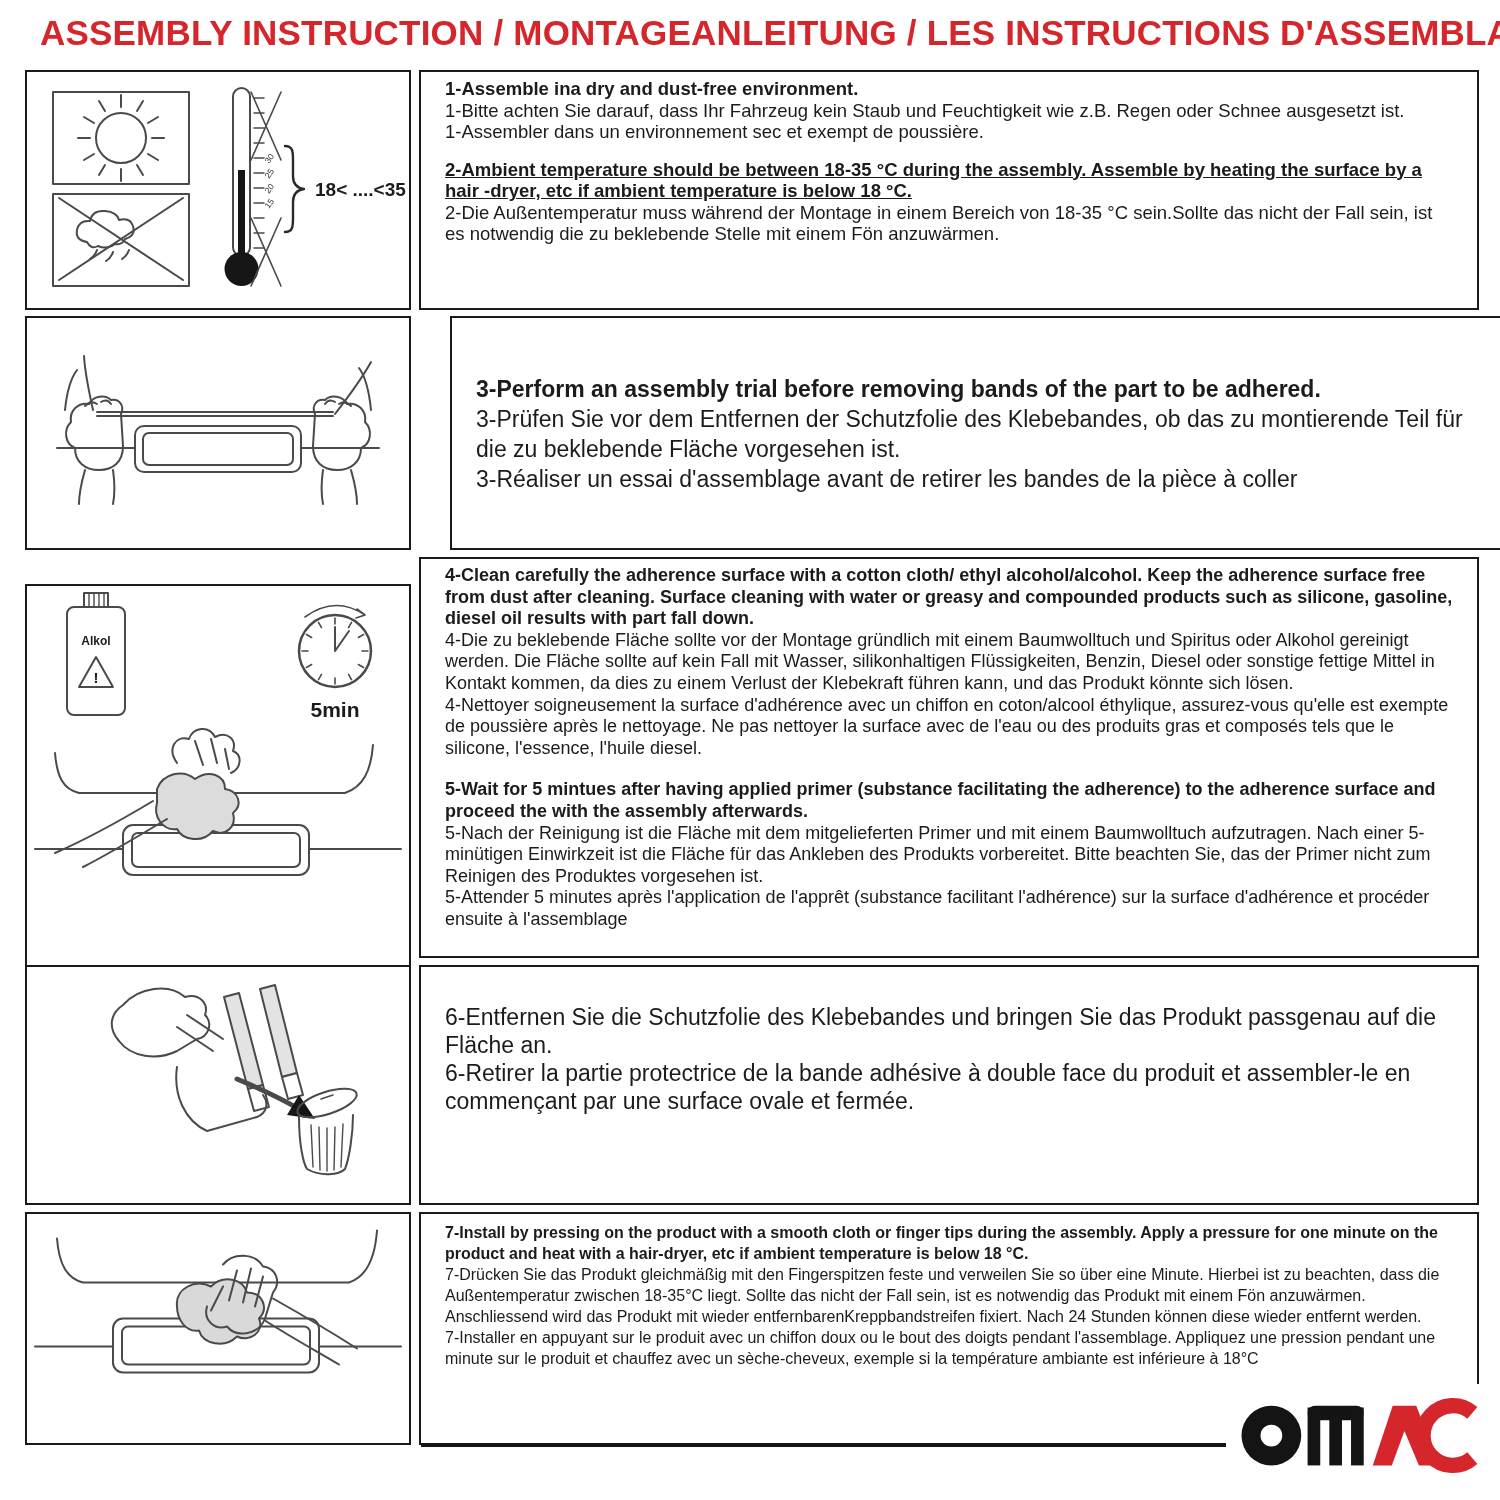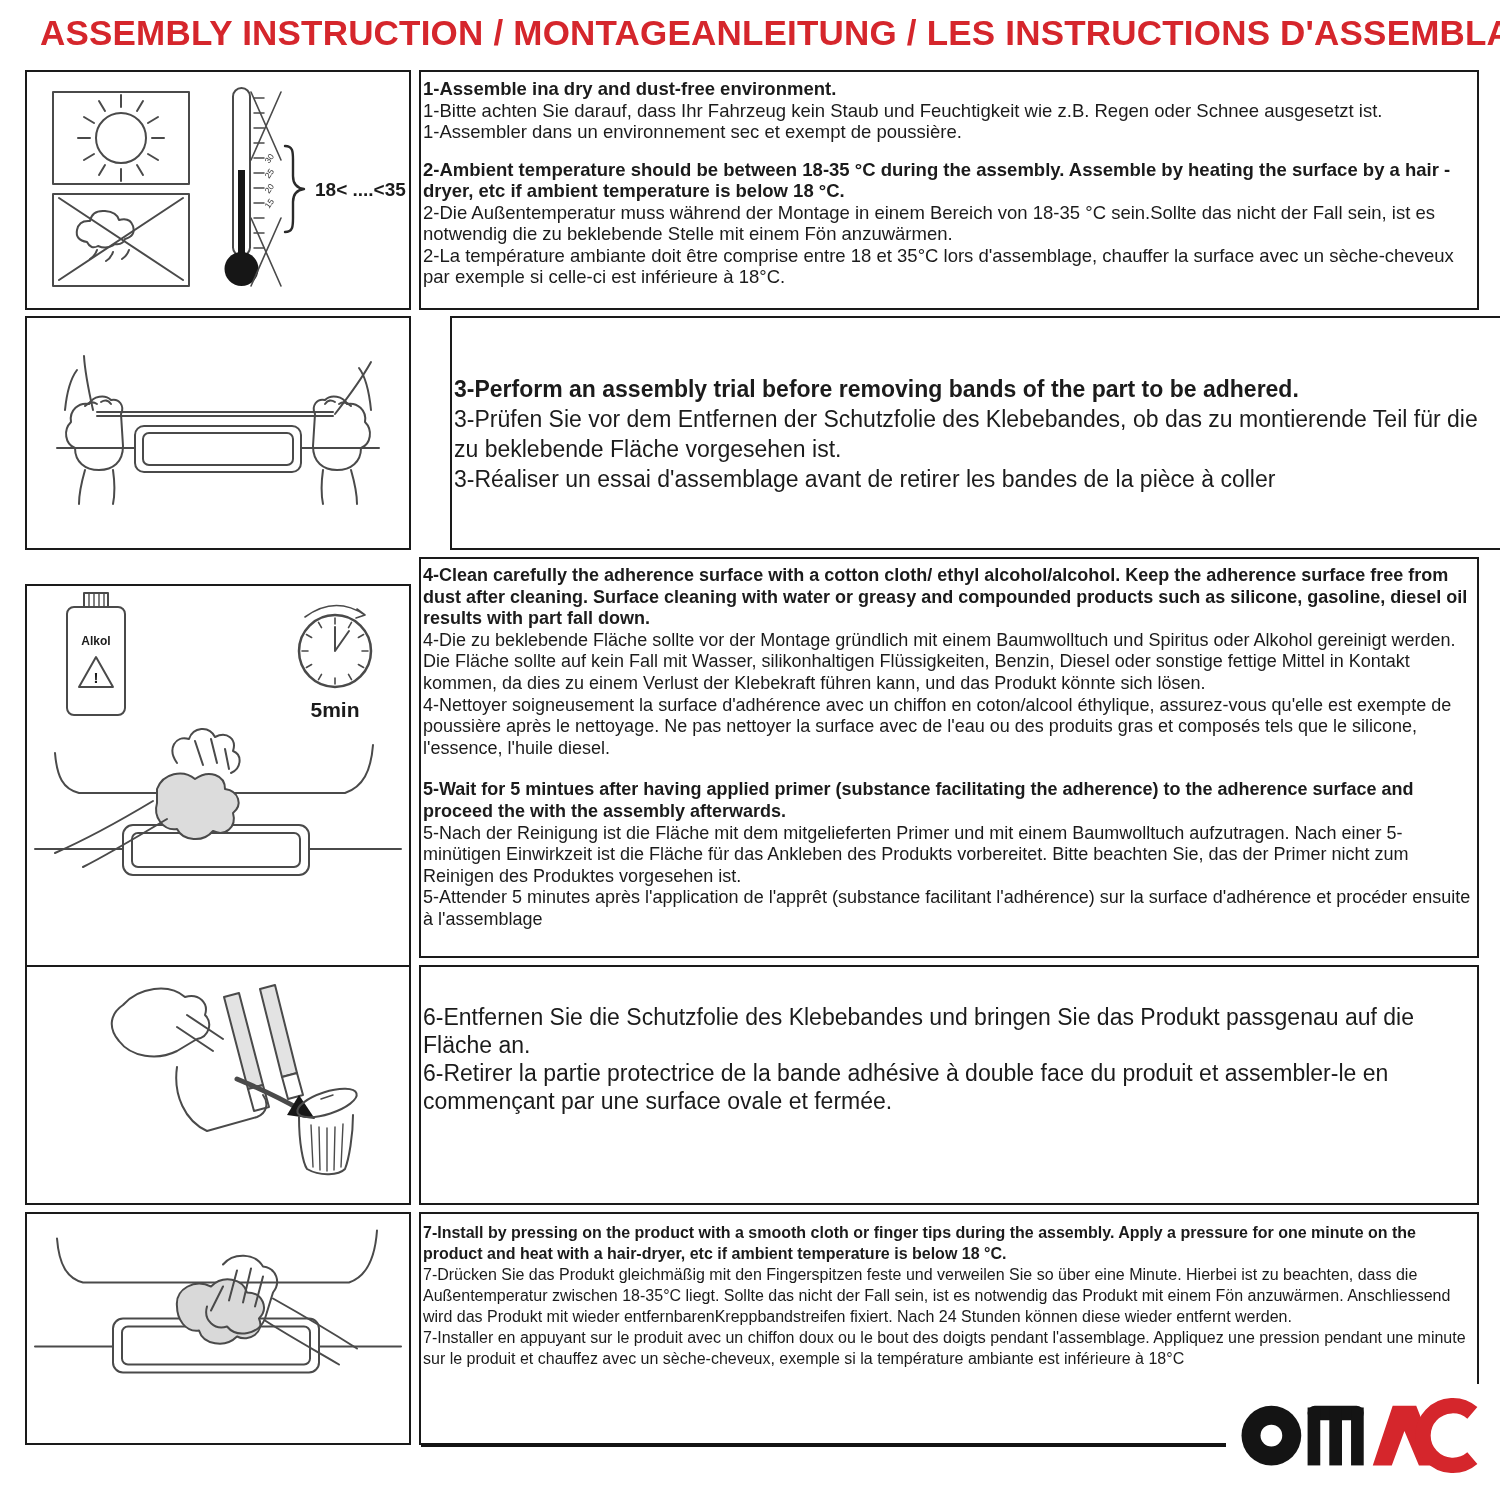--- a/index.html
+++ b/index.html
@@ -1,32 +1,32 @@
 <!DOCTYPE html>
 <html><head>
 <meta charset="utf-8">
 <style>
   html,body{margin:0;padding:0;background:#fff;}
   body{width:1500px;height:1500px;position:relative;font-family:"Liberation Sans",sans-serif;color:#1b1b1b;}
   .title{position:absolute;left:40px;top:10px;width:1440px;font-size:35px;line-height:46px;font-weight:800;color:#d5262c;letter-spacing:.2px;white-space:nowrap;}
   .panel{position:absolute;border:2px solid #1a1a1a;background:#fff;box-sizing:border-box;overflow:hidden;}
-  .tx{padding:6px 2px;}
+  .tx{padding:6px 24px;}
   .tx p{margin:0;}
   .b{font-weight:700;}
   #tx1{left:419px;top:70px;width:1060px;height:240px;font-size:18.5px;line-height:21.5px;}
   #il1{left:25px;top:70px;width:386px;height:240px;}
   #tx2{left:419px;top:316px;width:1060px;height:234px;font-size:23px;line-height:30px;padding-top:56px;margin-left:31px;}
   #il2{left:25px;top:316px;width:386px;height:234px;}
   #tx3{left:419px;top:557px;width:1060px;height:401px;font-size:18px;line-height:21.6px;}
   #il3{left:25px;top:584px;width:386px;height:401px;}
   #tx4{left:419px;top:965px;width:1060px;height:240px;font-size:23px;line-height:28px;padding-top:36px;}
   #il4{left:25px;top:965px;width:386px;height:240px;}
   #tx5{left:419px;top:1212px;width:1060px;height:233px;font-size:16px;line-height:21px;padding-top:8px;}
   #il5{left:25px;top:1212px;width:386px;height:233px;}
-  .gap1{margin-top:16px!important;}
+  .gap1{margin-top:16px!important;text-decoration:underline;}
   .gap3{margin-top:20px!important;}
   .panel svg{display:block;width:100%;height:100%;}
   .rule{position:absolute;left:421px;top:1443px;width:806px;height:4px;background:#141414;}
   .logo{position:absolute;left:1226px;top:1384px;width:270px;height:104px;background:#fff;display:flex;align-items:center;justify-content:center;}
   .logo svg{width:258px;height:86px;}
   text{font-family:"Liberation Sans",sans-serif;}
 </style>
 </head>
 <body>
 
@@ -63,21 +63,20 @@
     </g>
   </svg>
 </div>
 
 <div class="panel tx" id="tx1">
   <p class="b">1-Assemble ina dry and dust-free environment.</p>
   <p>1-Bitte achten Sie darauf, dass Ihr Fahrzeug kein Staub und Feuchtigkeit wie z.B. Regen oder Schnee ausgesetzt ist.</p>
   <p>1-Assembler dans un environnement sec et exempt de poussière.</p>
   <p class="b gap1">2-Ambient temperature should be between 18-35 °C  during the assembly. Assemble by heating the surface by a hair -dryer, etc if ambient temperature is below 18 °C.</p>
   <p>2-Die Außentemperatur muss während der Montage in einem Bereich von 18-35 °C  sein.Sollte das nicht der Fall sein, ist es notwendig die zu beklebende Stelle mit einem Fön anzuwärmen.</p>
-  <p>2-La température ambiante doit être comprise entre 18 et 35°C lors d'assemblage, chauffer la surface avec un sèche-cheveux par exemple si celle-ci est inférieure à 18°C.</p>
 </div>
 
 <div class="panel" id="il2">
   <svg viewBox="0 0 382 230">
     <g stroke="#4a4a4a" stroke-width="2" fill="none" stroke-linecap="round" stroke-linejoin="round">
       <path d="M38,92 C40,72 44,60 50,52"></path>
       <path d="M344,92 C342,72 338,58 332,50"></path>
       <path d="M70,94 L306,94 M70,98 L306,98"></path>
       <path d="M66,92 C62,74 58,56 57,38"></path>
       <path d="M308,96 C322,78 334,62 344,44"></path>

